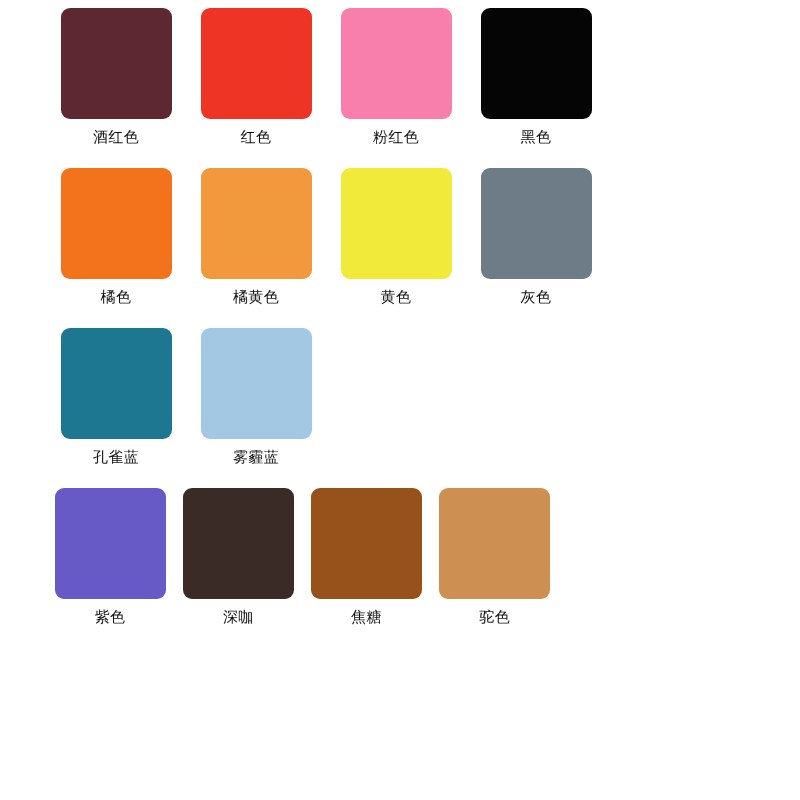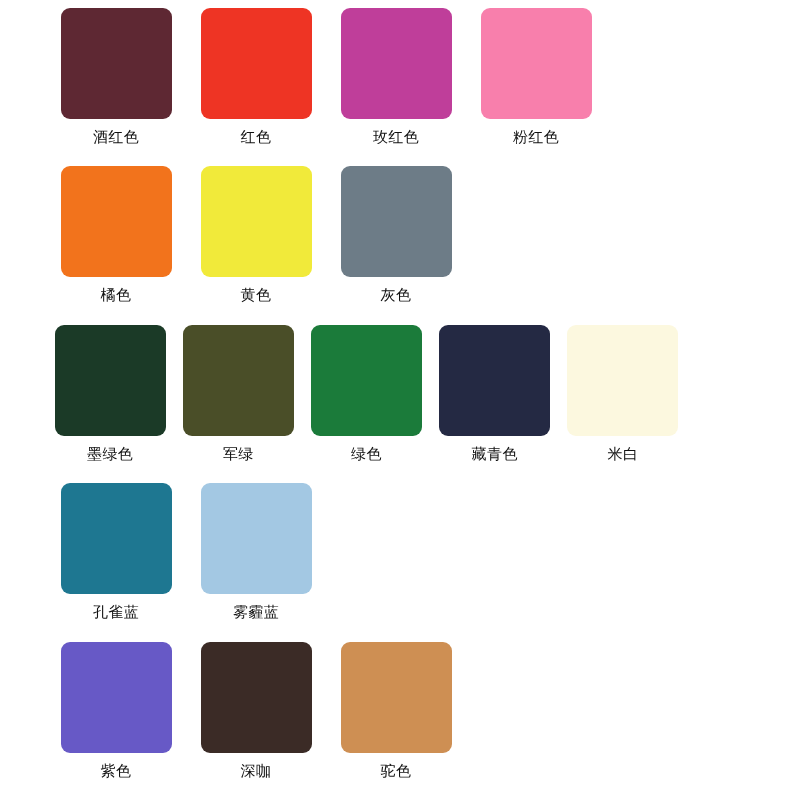--- a/index.html
+++ b/index.html
@@ -64,66 +64,48 @@
   <div class="swatch-row">
     <div class="swatch-cell">
       <div class="swatch-chip" style="background-color: rgb(94, 40, 51);"></div>
       <div class="swatch-label">酒红色</div>
     </div>
     <div class="swatch-cell">
       <div class="swatch-chip" style="background-color: rgb(238, 52, 36);"></div>
       <div class="swatch-label">红色</div>
     </div>
     <div class="swatch-cell">
-      <div class="swatch-chip" style="background-color: rgb(191, 62, 154);"></div>
-      <div class="swatch-label">玫红色</div>
+      <div class="swatch-chip" style="background-color: rgb(248, 127, 172);"></div>
+      <div class="swatch-label">粉红色</div>
     </div>
     <div class="swatch-cell">
-      <div class="swatch-chip" style="background-color: rgb(248, 127, 172);"></div>
-      <div class="swatch-label">粉红色</div>
+      <div class="swatch-chip" style="background-color: rgb(5, 5, 5);"></div>
+      <div class="swatch-label">黑色</div>
     </div>
   </div>
 
   <div class="swatch-row">
     <div class="swatch-cell">
       <div class="swatch-chip" style="background-color: rgb(242, 115, 28);"></div>
       <div class="swatch-label">橘色</div>
+    </div>
+    <div class="swatch-cell">
+      <div class="swatch-chip" style="background-color: rgb(242, 153, 61);"></div>
+      <div class="swatch-label">橘黄色</div>
     </div>
     <div class="swatch-cell">
       <div class="swatch-chip" style="background-color: rgb(241, 234, 58);"></div>
       <div class="swatch-label">黄色</div>
     </div>
     <div class="swatch-cell">
       <div class="swatch-chip" style="background-color: rgb(109, 124, 135);"></div>
       <div class="swatch-label">灰色</div>
     </div>
   </div>
 
-  <div class="swatch-row">
-    <div class="swatch-cell">
-      <div class="swatch-chip" style="background-color: rgb(27, 58, 39);"></div>
-      <div class="swatch-label">墨绿色</div>
-    </div>
-    <div class="swatch-cell">
-      <div class="swatch-chip" style="background-color: rgb(74, 78, 40);"></div>
-      <div class="swatch-label">军绿</div>
-    </div>
-    <div class="swatch-cell">
-      <div class="swatch-chip" style="background-color: rgb(27, 123, 58);"></div>
-      <div class="swatch-label">绿色</div>
-    </div>
-    <div class="swatch-cell">
-      <div class="swatch-chip" style="background-color: rgb(36, 41, 67);"></div>
-      <div class="swatch-label">藏青色</div>
-    </div>
-    <div class="swatch-cell">
-      <div class="swatch-chip" style="background-color: rgb(252, 248, 223);"></div>
-      <div class="swatch-label">米白</div>
-    </div>
-  </div>
 
   <div class="swatch-row">
     <div class="swatch-cell">
       <div class="swatch-chip" style="background-color: rgb(30, 119, 145);"></div>
       <div class="swatch-label">孔雀蓝</div>
     </div>
     <div class="swatch-cell">
       <div class="swatch-chip" style="background-color: rgb(163, 200, 227);"></div>
       <div class="swatch-label">雾霾蓝</div>
     </div>
@@ -132,20 +114,24 @@
   <div class="swatch-row">
     <div class="swatch-cell">
       <div class="swatch-chip" style="background-color: rgb(103, 89, 198);"></div>
       <div class="swatch-label">紫色</div>
     </div>
     <div class="swatch-cell">
       <div class="swatch-chip" style="background-color: rgb(59, 43, 38);"></div>
       <div class="swatch-label">深咖</div>
     </div>
     <div class="swatch-cell">
+      <div class="swatch-chip" style="background-color: rgb(151, 81, 26);"></div>
+      <div class="swatch-label">焦糖</div>
+    </div>
+    <div class="swatch-cell">
       <div class="swatch-chip" style="background-color: rgb(206, 143, 83);"></div>
       <div class="swatch-label">驼色</div>
     </div>
     <div class="swatch-cell is-empty">
       <div class="swatch-chip"></div>
       <div class="swatch-label"></div>
     </div>
   </div>
 
 </div>

